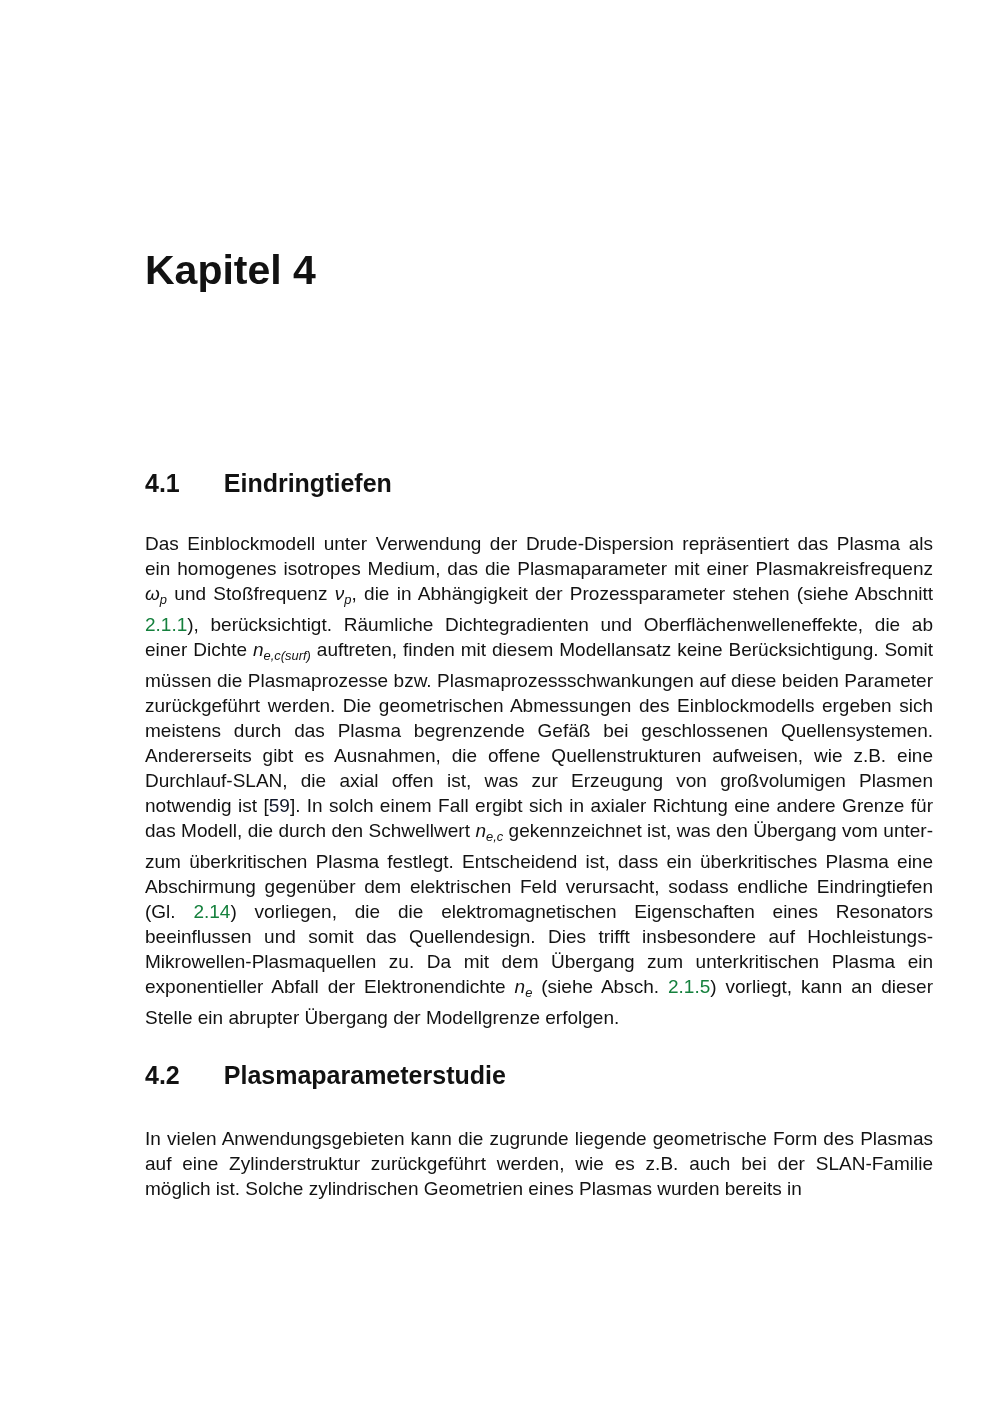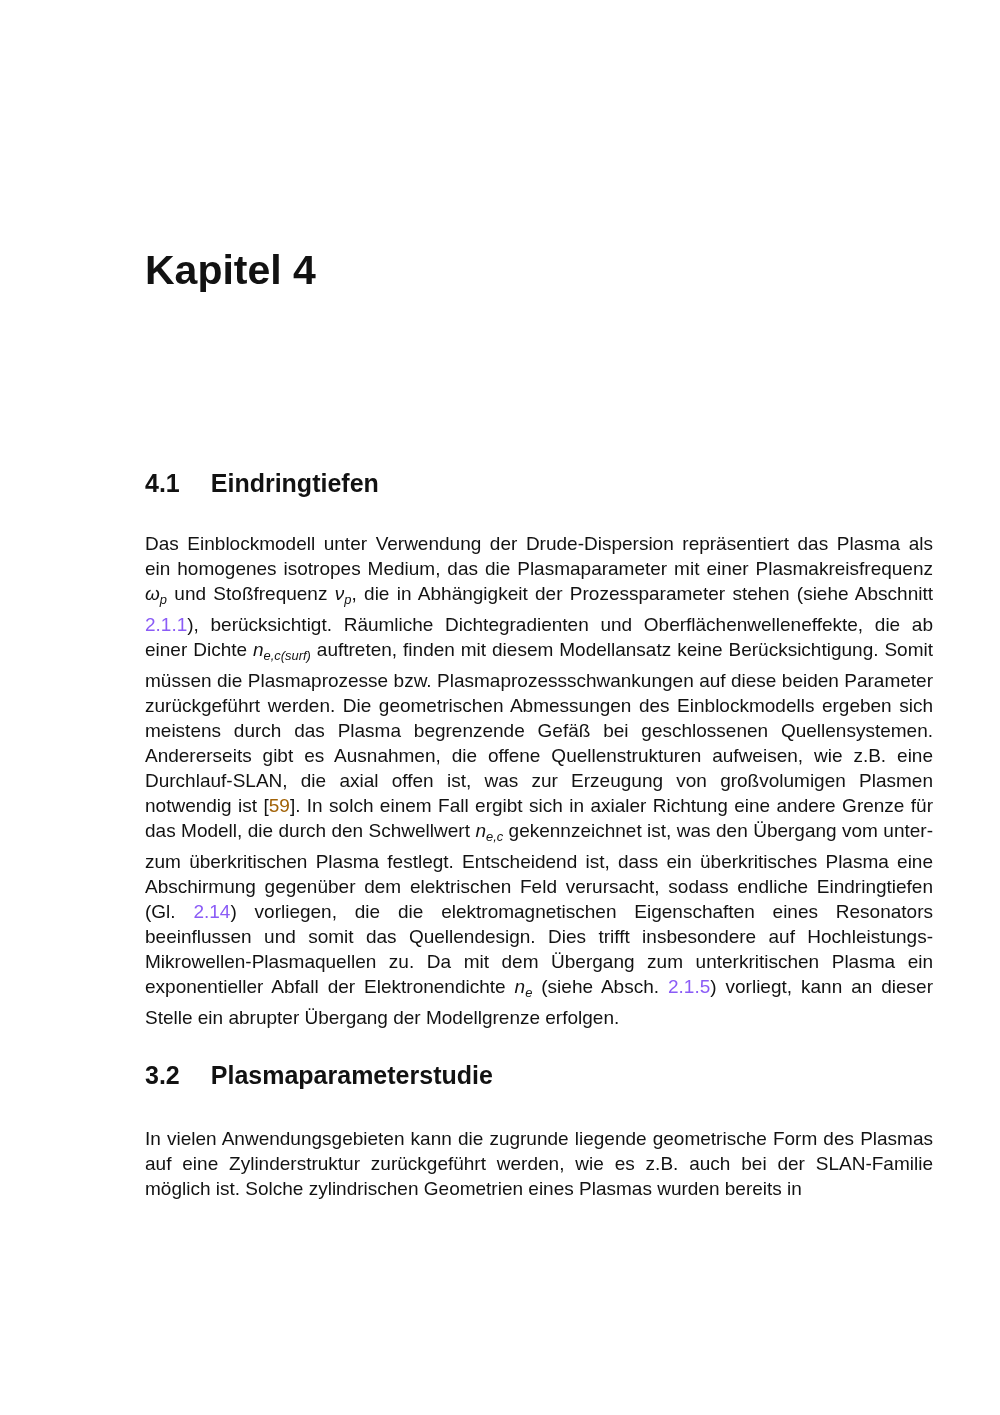--- a/index.html
+++ b/index.html
@@ -36,40 +36,40 @@
     margin: 0;
   }
   .section-heading {
     font-size: 25px;
     font-weight: bold;
     line-height: 1.15;
     margin: 0;
   }
   .section-heading .sec-num {
     display: inline-block;
-    margin-right: 31px;
+    margin-right: 44px;
   }
   .sec-41 { top: 469px; }
   .sec-42 { top: 1061px; }
   .body-par {
     font-size: 19px;
     line-height: 25px;
     text-align: justify;
     margin: 0;
     hyphens: none;
   }
   .par-1 { top: 531px; }
   .par-2 { top: 1126px; }
   .seg-ref {
-    color: #8b5cf6;
+    color: #15803d;
     cursor: pointer;
     text-decoration: none;
   }
   .seg-cite {
-    color: #a16207;
+    color: #0f172a;
     cursor: pointer;
     text-decoration: none;
   }
   .seg-math {
     font-style: italic;
   }
   .seg-msub {
     font-style: italic;
     font-size: 68%;
     vertical-align: -0.3em;
@@ -92,19 +92,19 @@
   <h1 class="content-block chapter-label">Kapitel 4</h1>
 
 
   <h2 class="content-block section-heading sec-41">
     <span class="sec-num">4.1</span><span>Eindringtiefen</span>
   </h2>
 
   <p class="content-block body-par par-1"><span>Das Einblockmodell unter Verwendung der Drude-Dispersion repräsentiert das Plasma als ein homogenes isotropes Medium, das die Plasmaparameter mit einer Plasmakreisfrequenz </span><span class="seg-math">ω</span><span class="seg-msub">p</span><span> und Stoßfrequenz </span><span class="seg-math">ν</span><span class="seg-msub">p</span><span>, die in Abhängigkeit der Prozessparameter stehen (siehe Abschnitt </span><span class="seg-ref">2.1.1</span><span>), berücksichtigt. Räumliche Dichtegradienten und Oberflächenwelleneffekte, die ab einer Dichte </span><span class="seg-math">n</span><span class="seg-msub">e,c(surf)</span><span> auftreten, finden mit diesem Modellansatz keine Berücksichtigung. Somit müssen die Plasmaprozesse bzw. Plasmaprozessschwankungen auf diese beiden Parameter zurückgeführt werden. Die geometrischen Abmessungen des Einblockmodells ergeben sich meistens durch das Plasma begrenzende Gefäß bei geschlossenen Quellensystemen. Andererseits gibt es Ausnahmen, die offene Quellenstrukturen aufweisen, wie z.B. eine Durchlauf-SLAN, die axial offen ist, was zur Erzeugung von großvolumigen Plasmen notwendig ist [</span><span class="seg-cite">59</span><span>]. In solch einem Fall ergibt sich in axialer Richtung eine andere Grenze für das Modell, die durch den Schwellwert </span><span class="seg-math">n</span><span class="seg-msub">e,c</span><span> gekennzeichnet ist, was den Übergang vom unter- zum überkritischen Plasma festlegt. Entscheidend ist, dass ein überkritisches Plasma eine Abschirmung gegenüber dem elektrischen Feld verursacht, sodass endliche Eindringtiefen (Gl. </span><span class="seg-ref">2.14</span><span>) vorliegen, die die elektromagnetischen Eigenschaften eines Resonators beeinflussen und somit das Quellendesign. Dies trifft insbesondere auf Hochleistungs-Mikrowellen-Plasmaquellen zu. Da mit dem Übergang zum unterkritischen Plasma ein exponentieller Abfall der Elektronendichte </span><span class="seg-math">n</span><span class="seg-msub">e</span><span> (siehe Absch. </span><span class="seg-ref">2.1.5</span><span>) vorliegt, kann an dieser Stelle ein abrupter Übergang der Modellgrenze erfolgen.</span></p>
 
   <h2 class="content-block section-heading sec-42">
-    <span class="sec-num">3.2</span><span>Plasmaparameterstudie</span>
+    <span class="sec-num">4.2</span><span>Plasmaparameterstudie</span>
   </h2>
 
   <p class="content-block body-par par-2"><span>In vielen Anwendungsgebieten kann die zugrunde liegende geometrische Form des Plasmas auf eine Zylinderstruktur zurückgeführt werden, wie es z.B. auch bei der SLAN-Familie möglich ist. Solche zylindrischen Geometrien eines Plasmas wurden bereits in</span></p>
 
 
 </div>
 
 </body></html>

